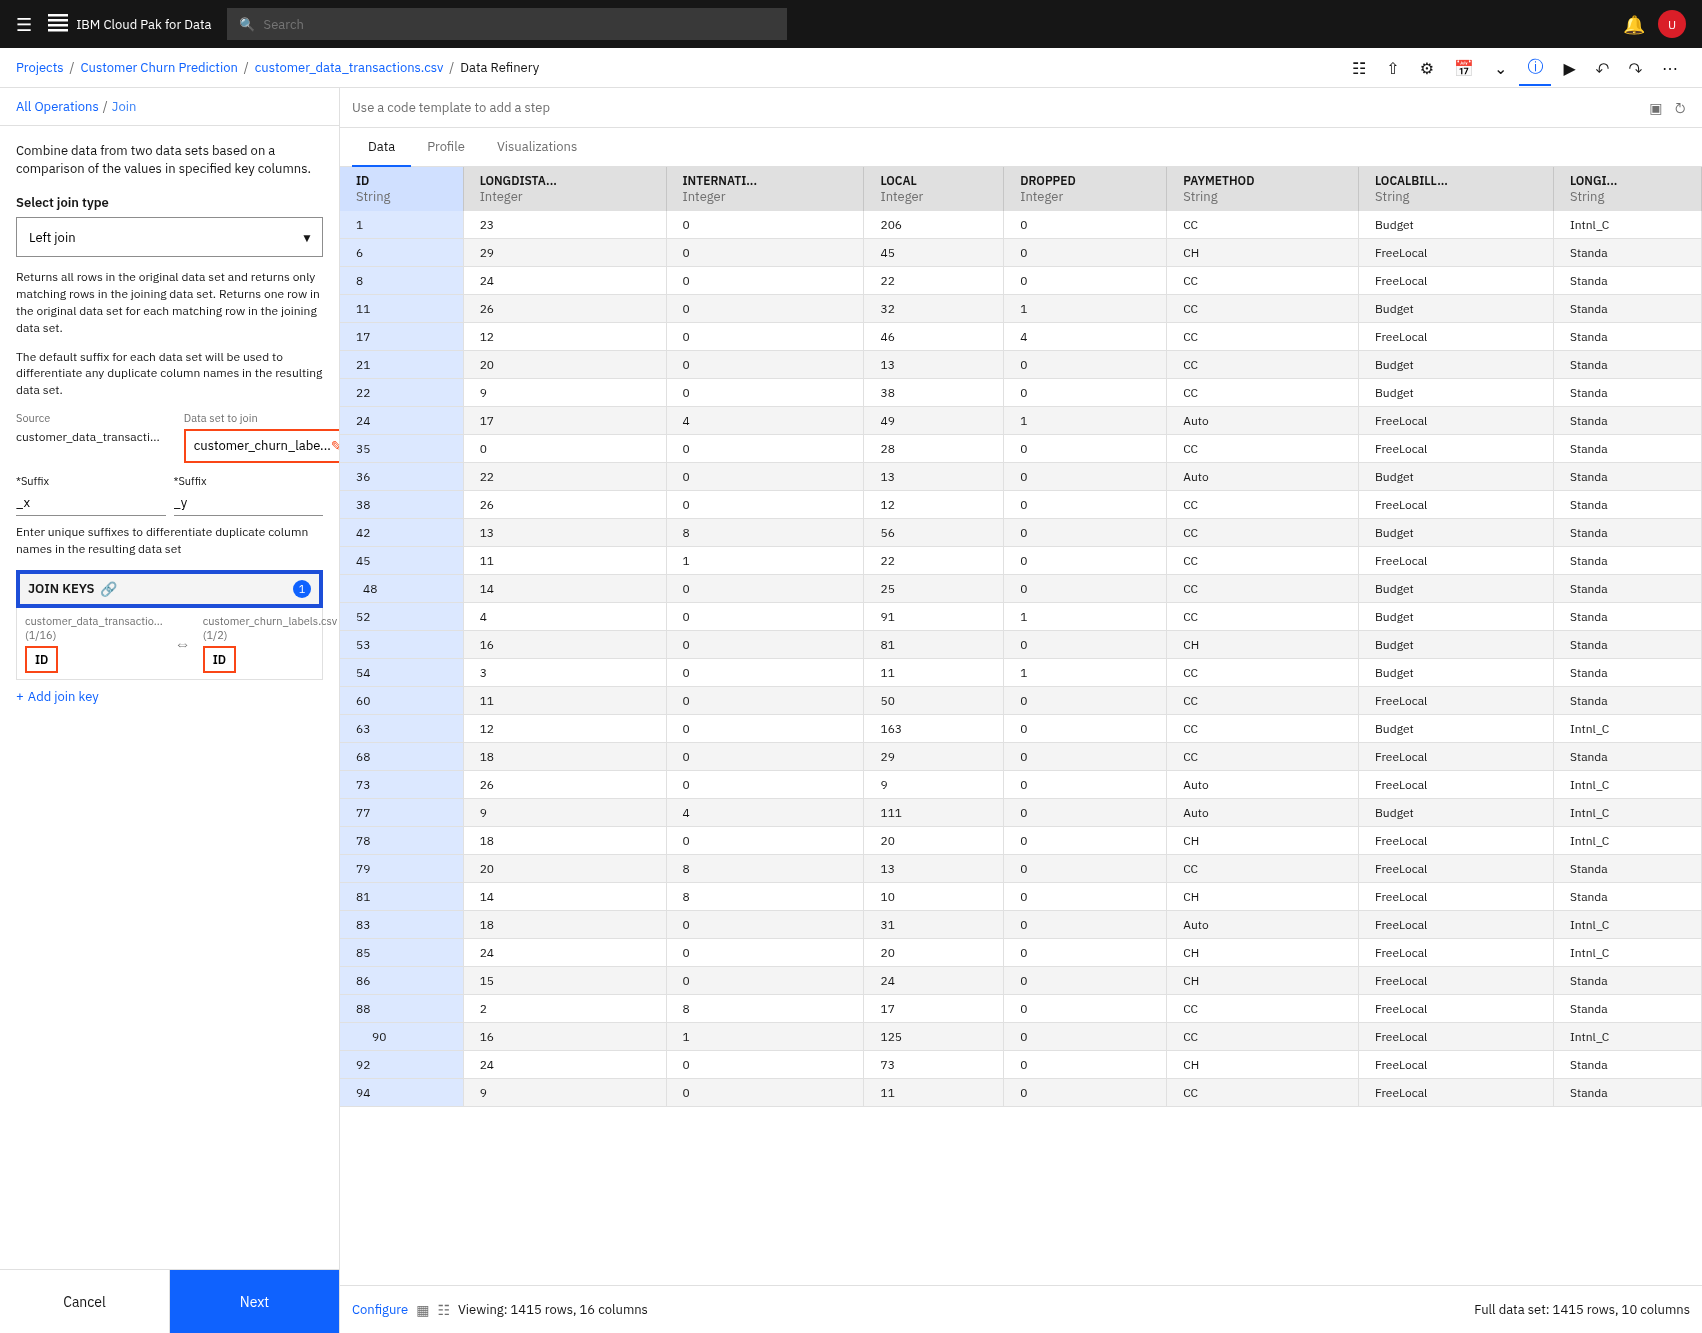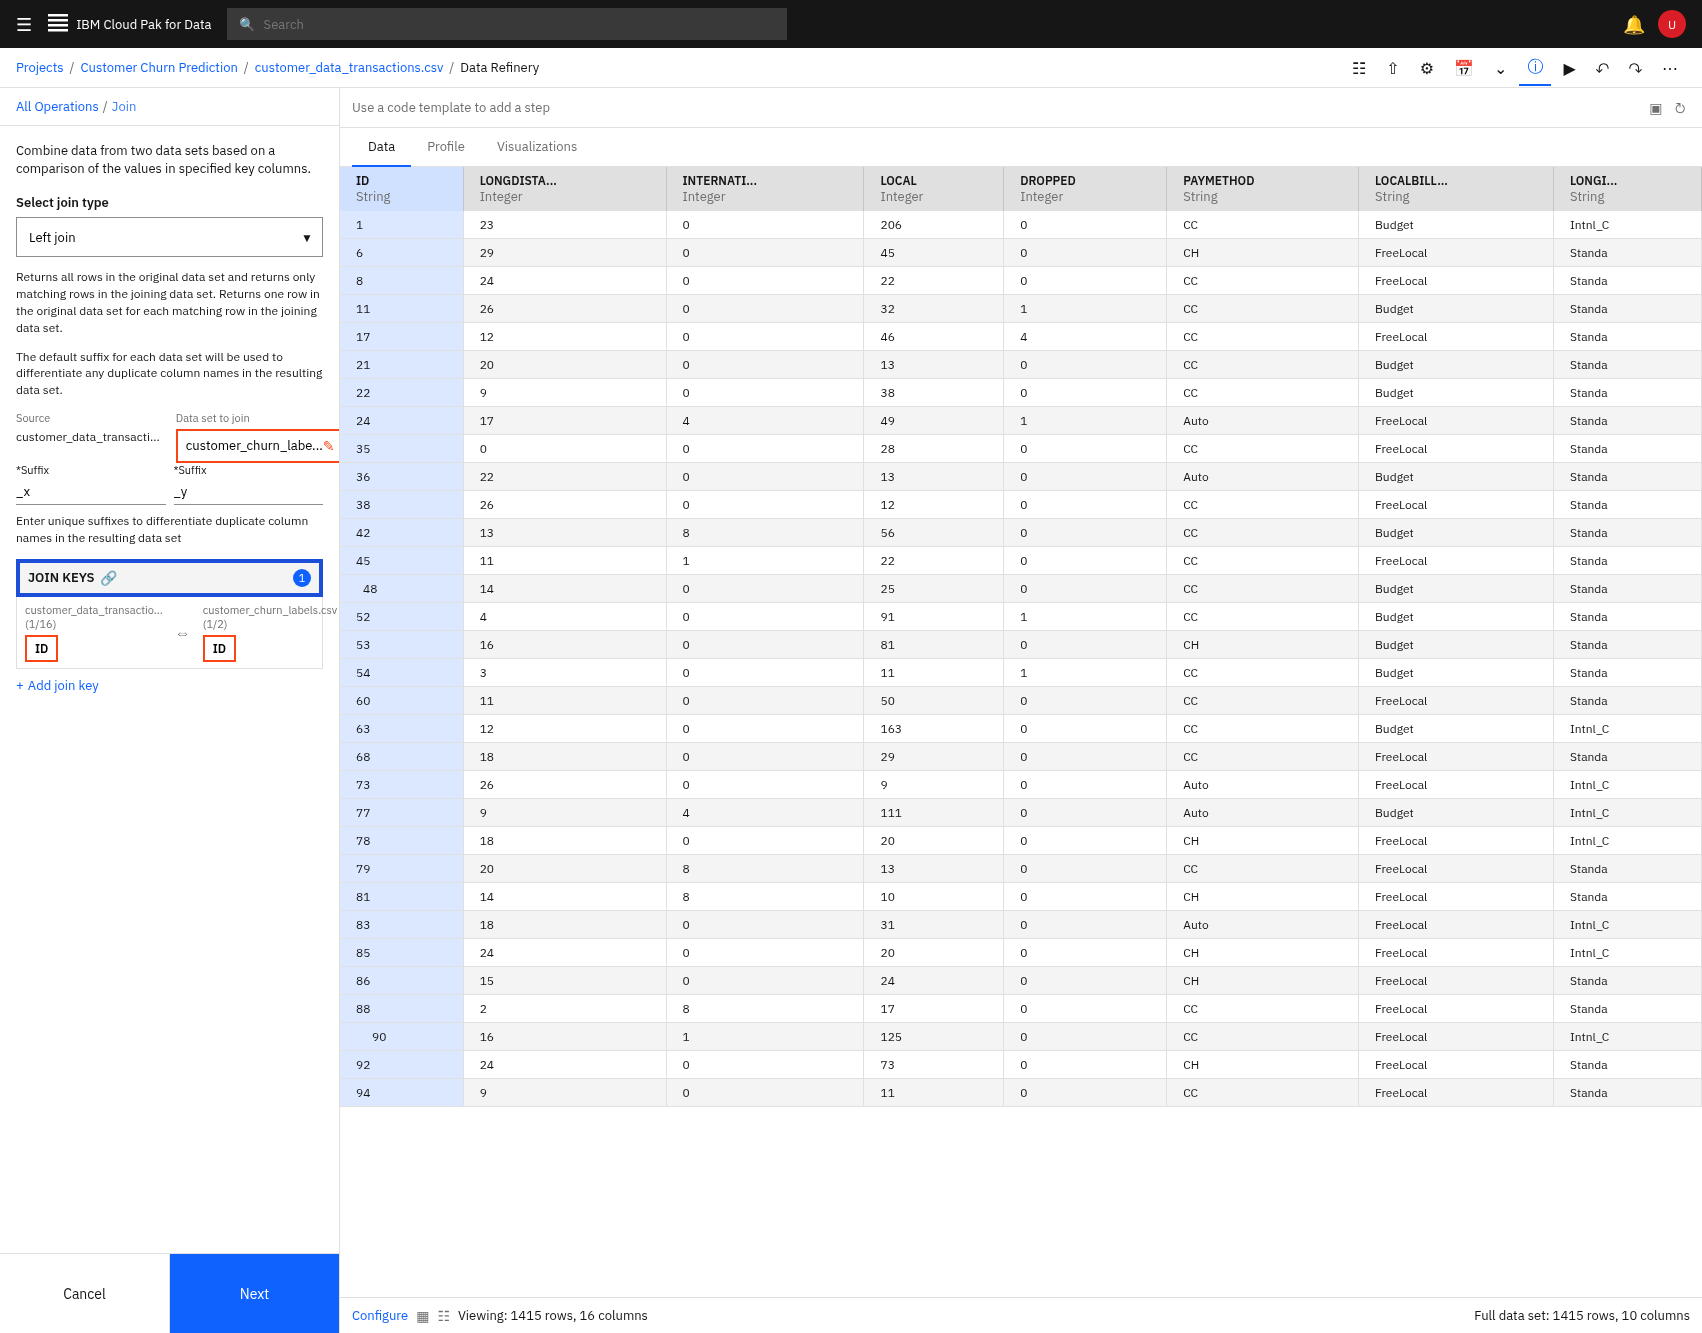--- a/index.html
+++ b/index.html
@@ -113,22 +113,22 @@
       transform: translateY(-50%);
       pointer-events: none;
       font-size: 12px;
       color: #161616;
     }
 
     .info-text { font-size: 12px; color: #161616; line-height: 1.4; margin-bottom: 12px; }
 
     .source-join-row {
       display: flex;
-      gap: 16px;
-      margin-bottom: 0;
+      gap: 24px;
+      margin-bottom: 11px;
     }
     .source-col, .join-col { flex: 1; }
     .col-label { font-size: 11px; color: #6f6f6f; margin-bottom: 4px; }
     .col-value { font-size: 12px; color: #161616; }
     .join-dataset-box {
       border: 2px solid #fa4616;
       background: #fff;
       padding: 6px 8px;
       font-size: 12px;
       display: flex;
@@ -195,21 +195,21 @@
       background: #fff;
     }
     .key-separator { display: flex; align-items: center; justify-content: center; padding: 8px 4px; }
     .key-sep-icon { color: #6f6f6f; font-size: 16px; }
 
     .add-join-key { color: #0f62fe; font-size: 12px; cursor: pointer; display: flex; align-items: center; gap: 4px; }
 
     
     .left-bottom {
       display: flex;
-      height: 80px;
+      height: 64px;
       border-top: 1px solid #e0e0e0;
     }
     .btn-cancel {
       flex: 1;
       background: #fff;
       border: none;
       border-right: 1px solid #e0e0e0;
       font-size: 14px;
       cursor: pointer;
       color: #161616;
@@ -297,21 +297,21 @@
       white-space: nowrap;
     }
     .data-table tr:nth-child(even) td { background: #f4f4f4; }
     .data-table tr:nth-child(odd) td { background: #fff; }
     .data-table .id-col { background: #e8f0fe !important; }
 
     
     .status-bar {
       background: #fff;
       border-top: 1px solid #e0e0e0;
-      height: 36px;
+      height: 48px;
       display: flex;
       align-items: center;
       padding: 16px 12px;
       gap: 8px;
       justify-content: space-between;
     }
     .status-left { display: flex; align-items: center; gap: 8px; font-size: 12px; color: #0f62fe; }
     .status-right { font-size: 12px; color: #161616; }
 
     

